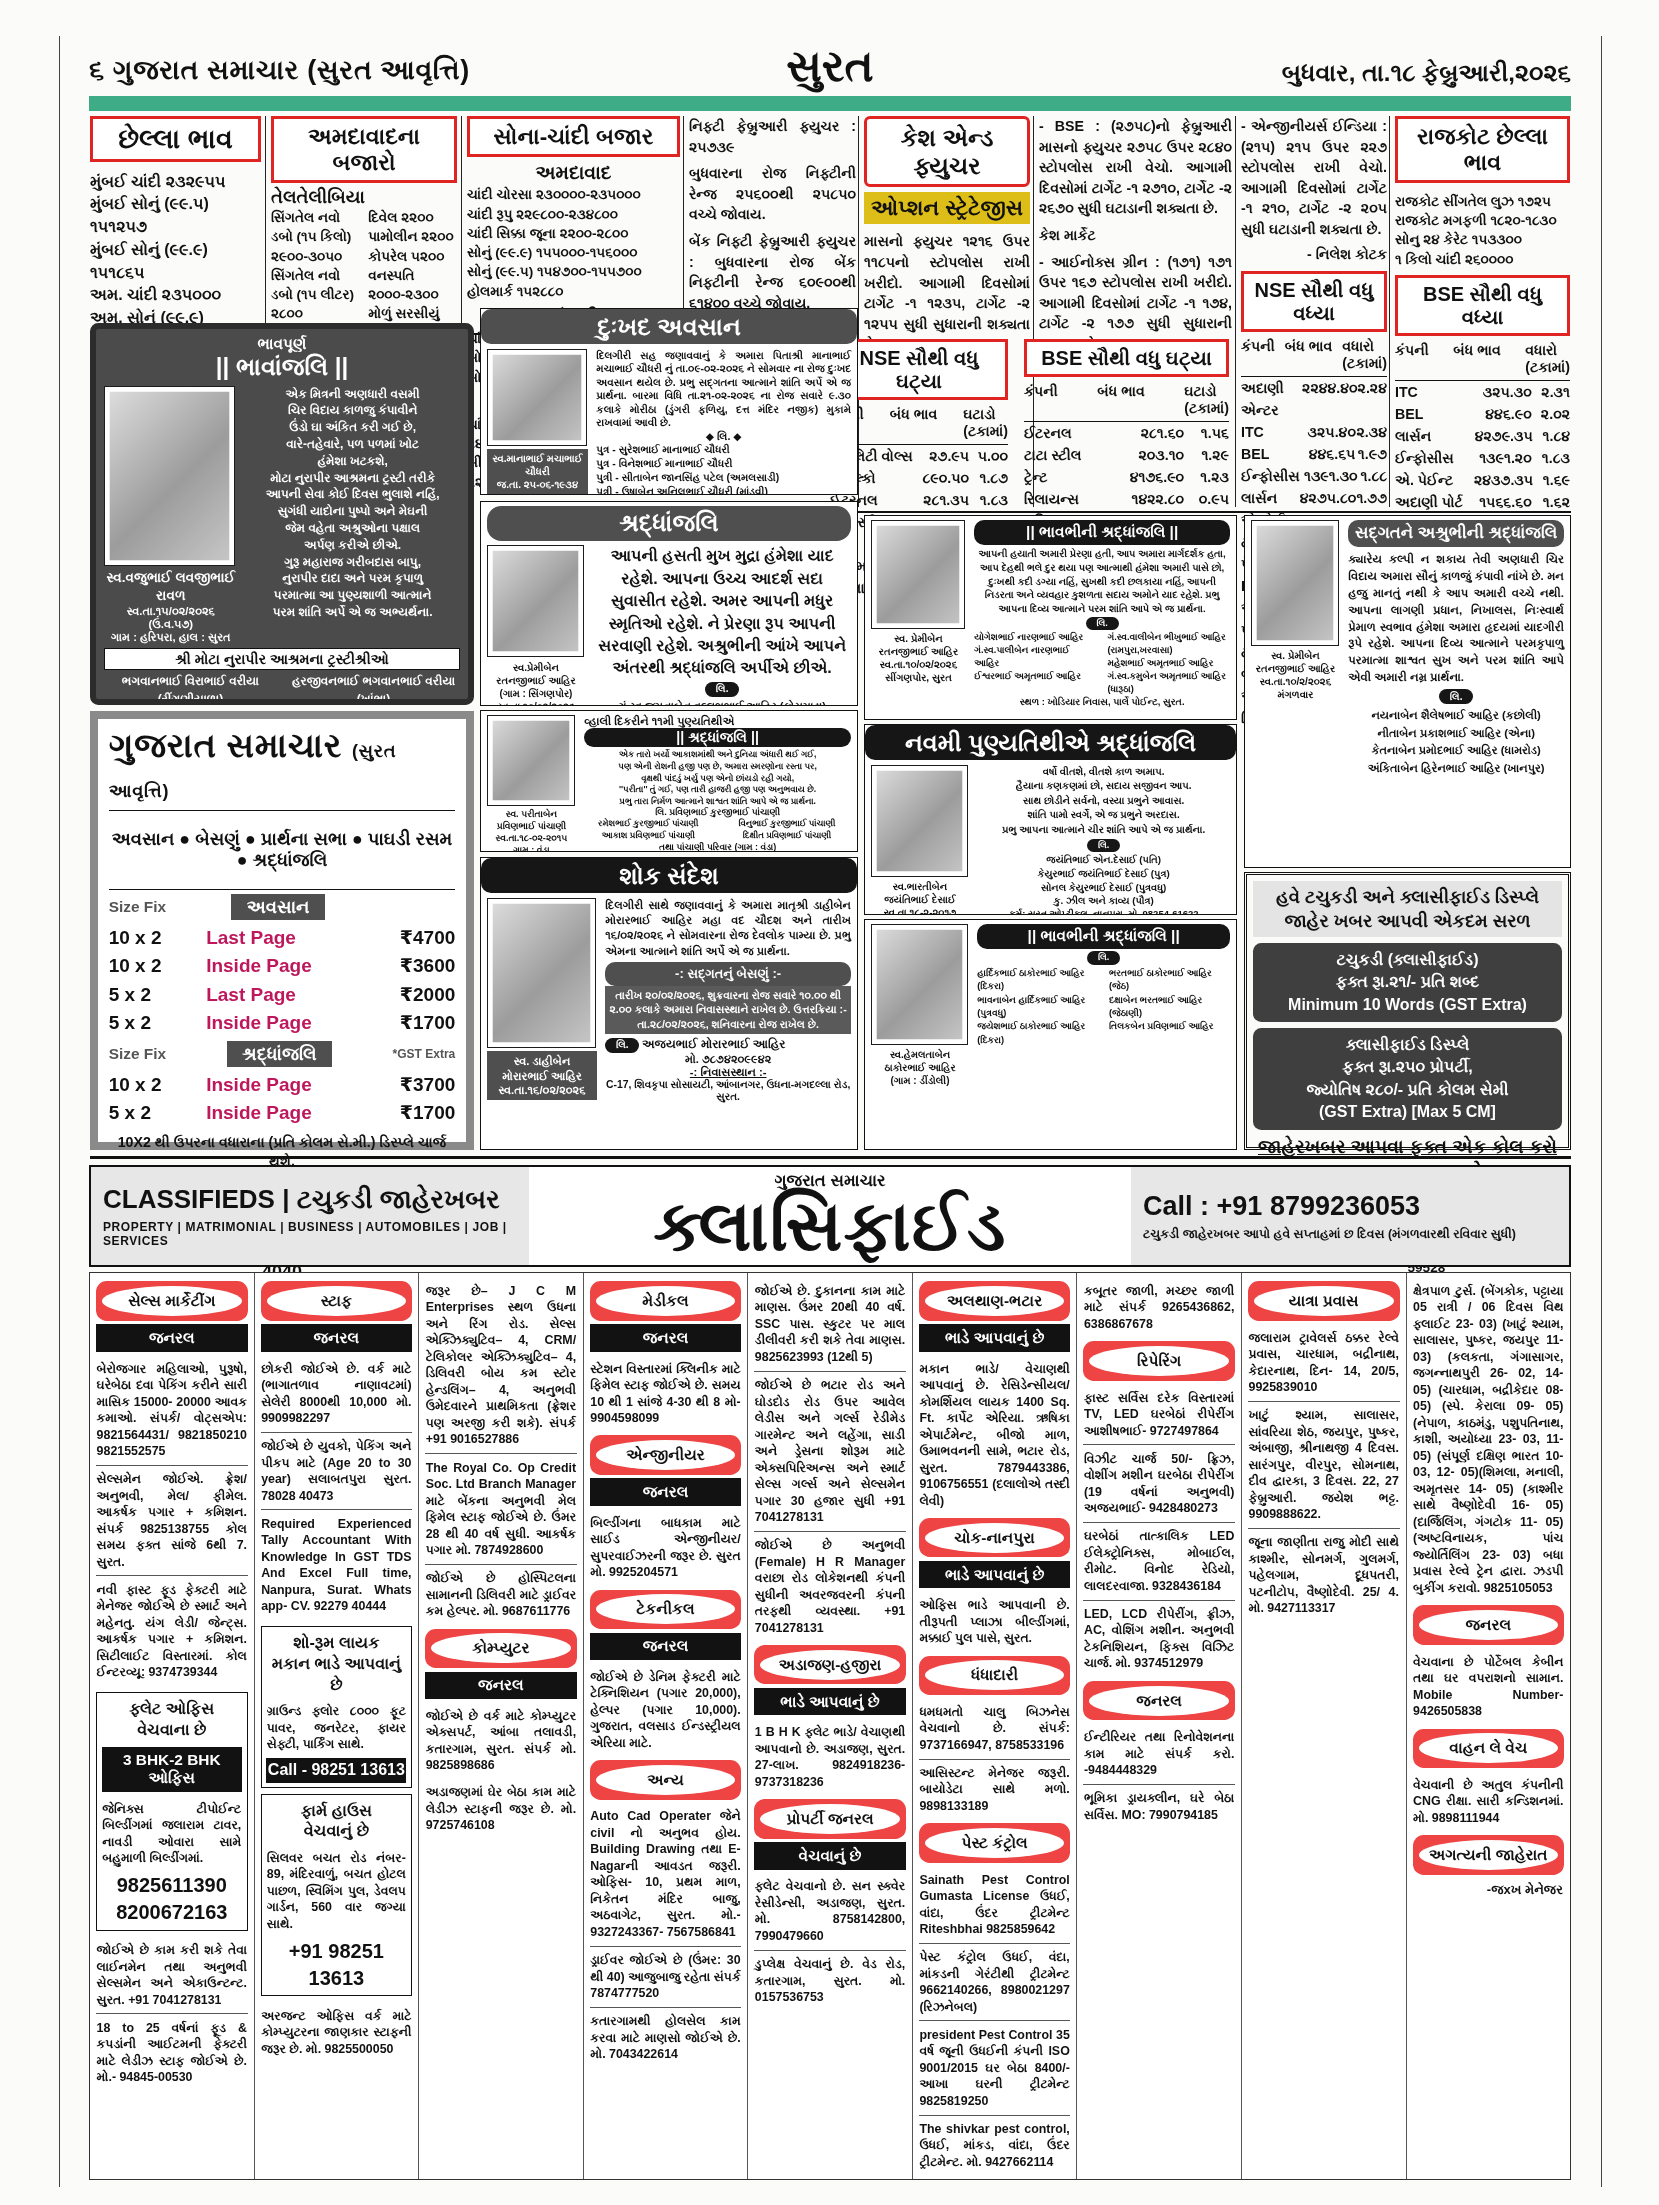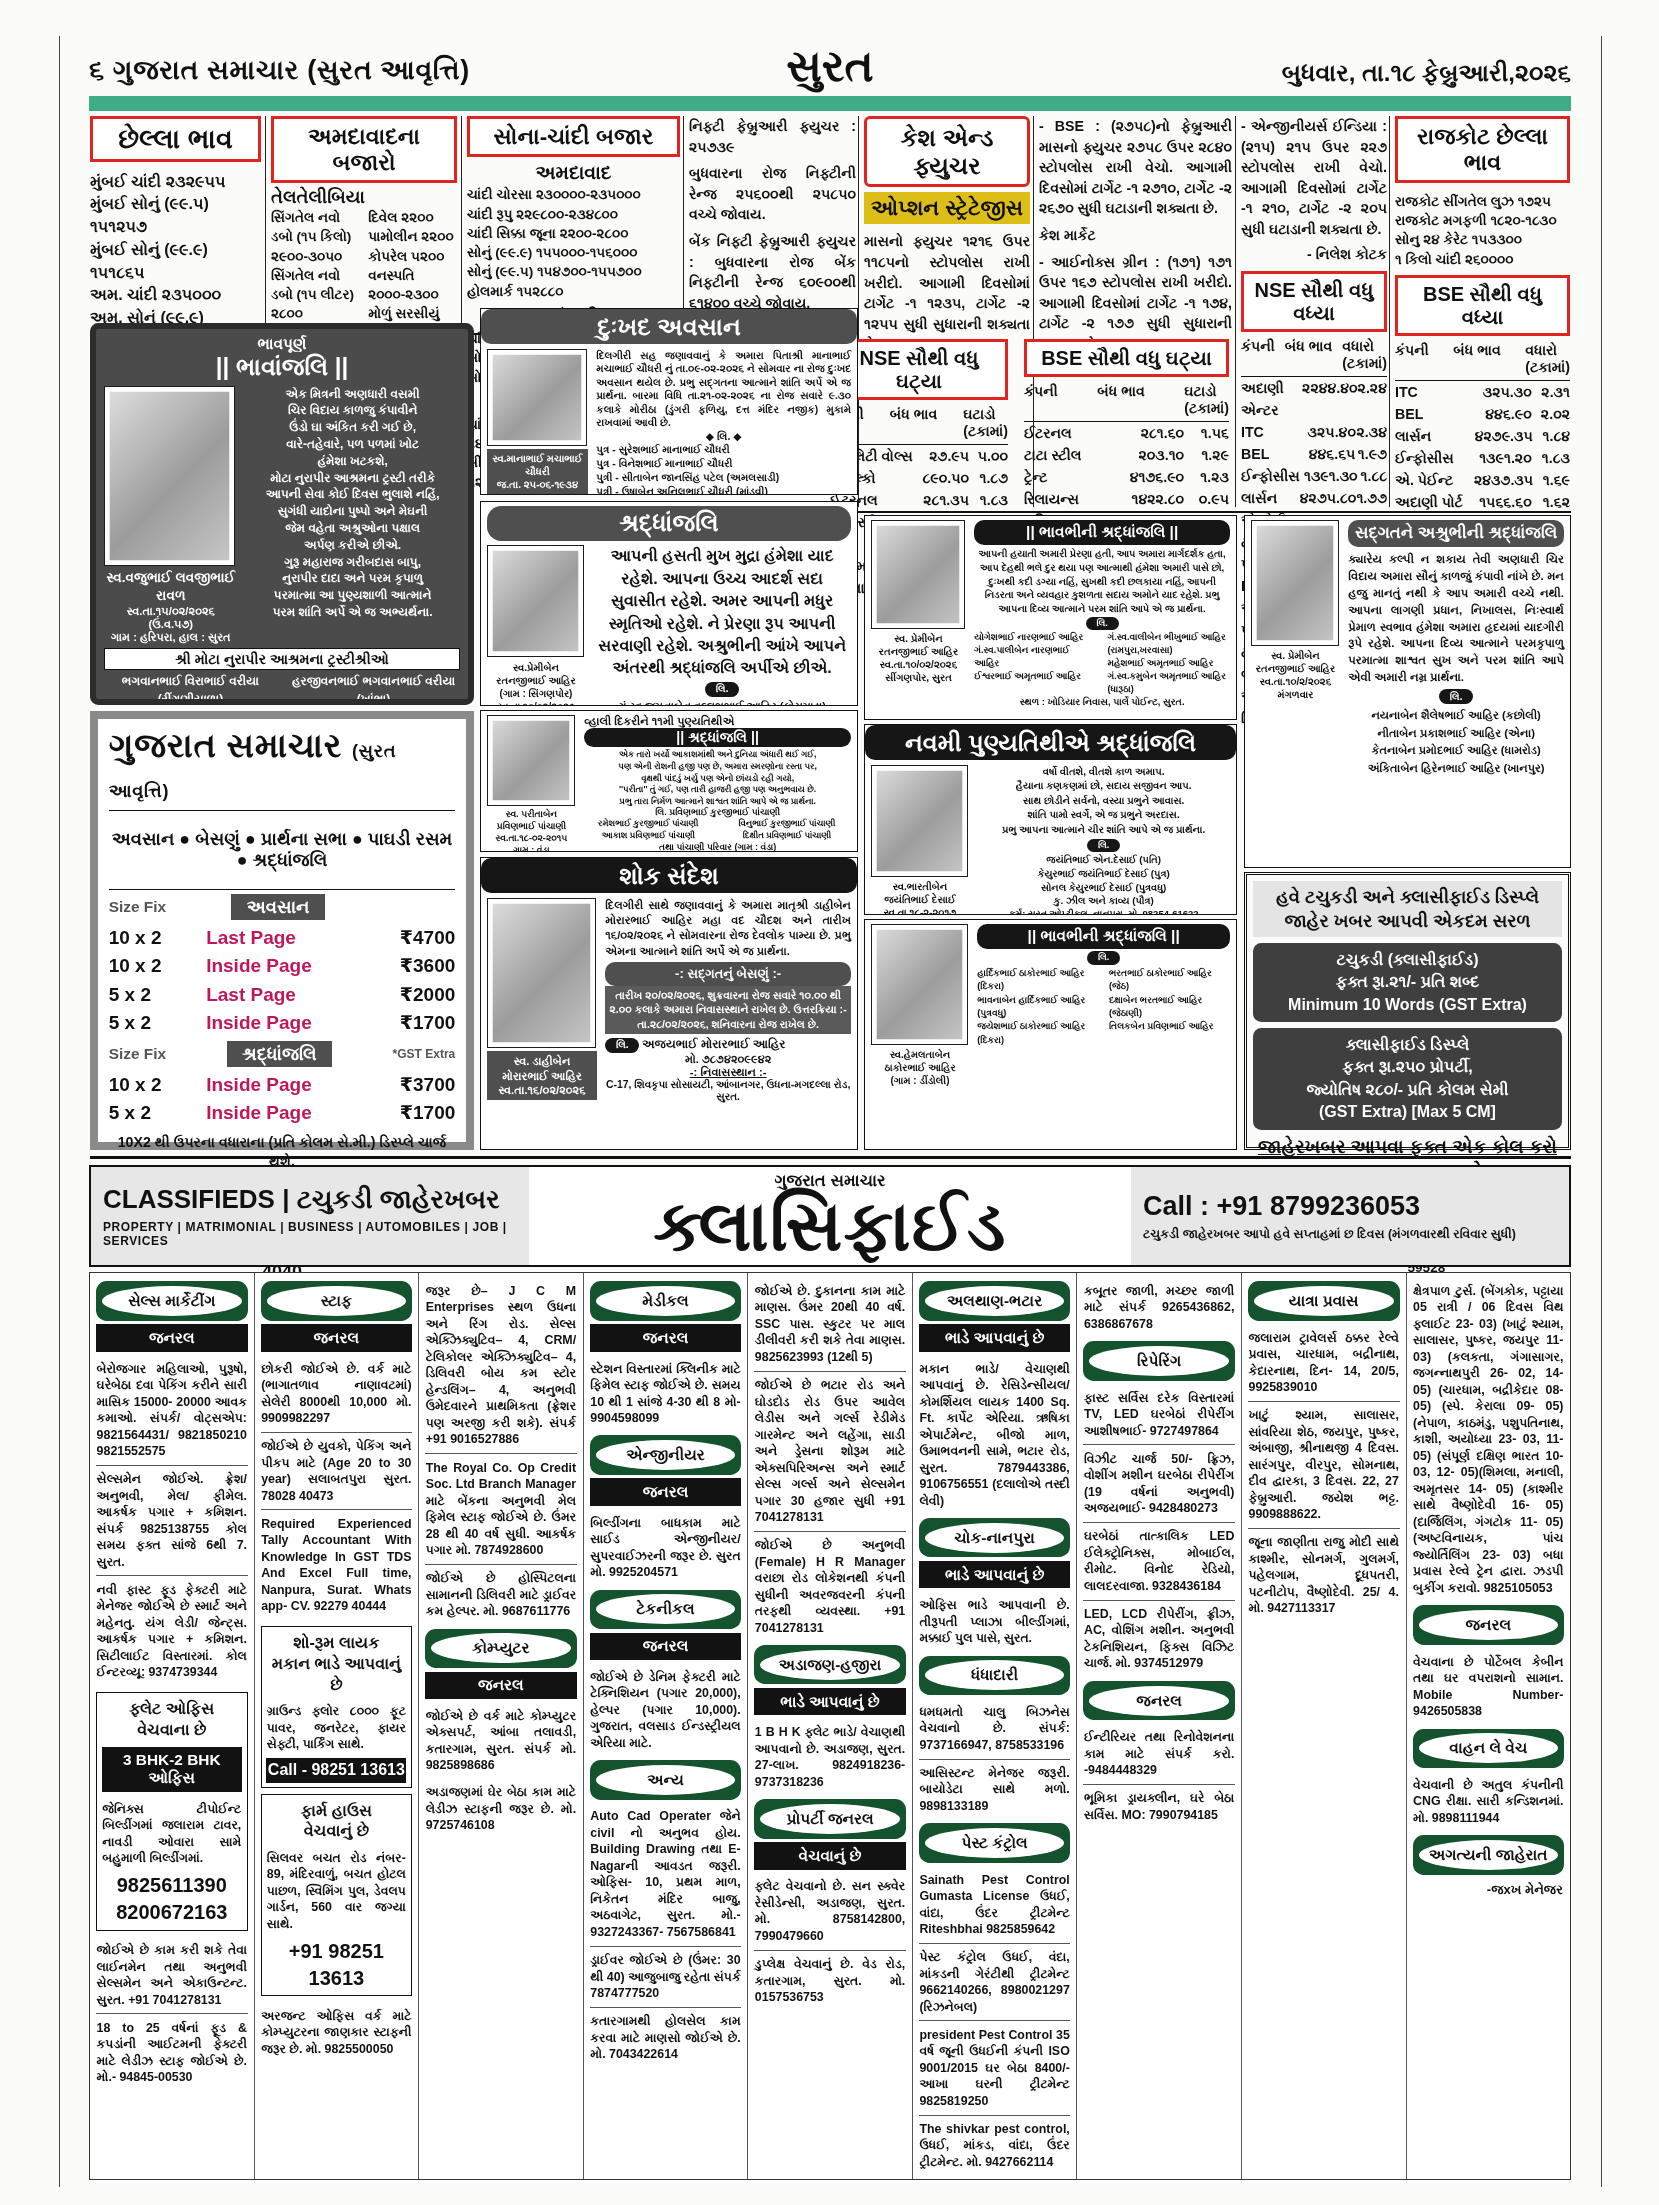--- a/index.html
+++ b/index.html
@@ -82,21 +82,21 @@
   .banner .ct{flex:1.6;text-align:center;}
   .banner .ct .gs{font-weight:900;font-size:16.6px;}
   .banner .ct .big{font-weight:900;font-size:70px;letter-spacing:1.2px;line-height:1;}
   .banner .rt{background:#e7e7e7;height:100%;flex:1.1;display:flex;flex-direction:column;justify-content:center;padding:0 12px;box-sizing:border-box;}
   .banner .rt .t{font-weight:900;font-size:27px;}
   .banner .rt .s{font-weight:800;font-size:12.4px;margin-top:4.7px;}
   
   .cwrap{left:89px;top:1272px;width:1482px;height:908px;border:1.2px solid #333;display:flex;box-sizing:border-box;background:#fff;}
   .ccol{flex:1;border-right:1.2px solid #555;padding:4.7px 6px;box-sizing:border-box;overflow:hidden;}
   .ccol:last-child{border-right:none;}
-  .cat{background:#14532d;border-radius:10.7px;padding:4.7px 6px;margin:3.6px 0;}
+  .cat{background:#ef4444;border-radius:10.7px;padding:4.7px 6px;margin:3.6px 0;}
   .cat .oval{background:#fff;border-radius:50%;text-align:center;font-weight:900;font-size:15.4px;padding:6px 2.4px;}
   .cbar{background:#121212;color:#fff;text-align:center;font-weight:900;font-size:15.4px;padding:4.7px 0;margin:3.6px 0;}
   .ad{font-size:12.4px;font-weight:600;line-height:1.33;text-align:justify;padding:5.3px 0.6px;}
   .ad+.ad{border-top:1.8px double #555;}
   .csec.boxed{border:1.8px solid #111;padding:3.6px 4.7px;margin:6px 0;}
   .btitle{text-align:center;font-weight:900;font-size:16px;line-height:1.3;white-space:pre-line;padding:2.4px 0;}
   .bigph{text-align:center;font-weight:900;font-size:20px;line-height:1.35;white-space:pre-line;}
   .callbar{background:#121212;color:#fff;text-align:center;font-weight:900;font-size:16px;padding:3.6px 0;margin-top:0;}
   .csig{text-align:right;font-weight:900;font-size:13px;padding:3.6px 1.2px;}
   .flexrow{display:flex;gap:8.3px;}

